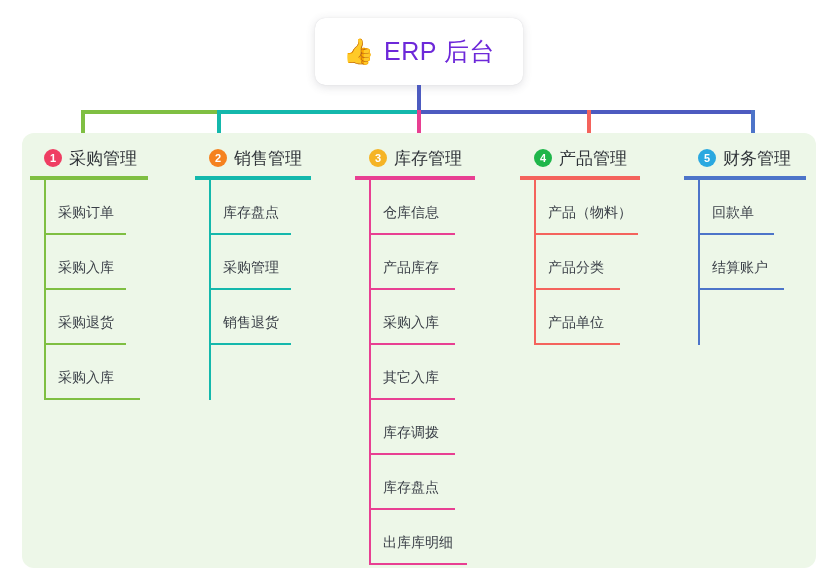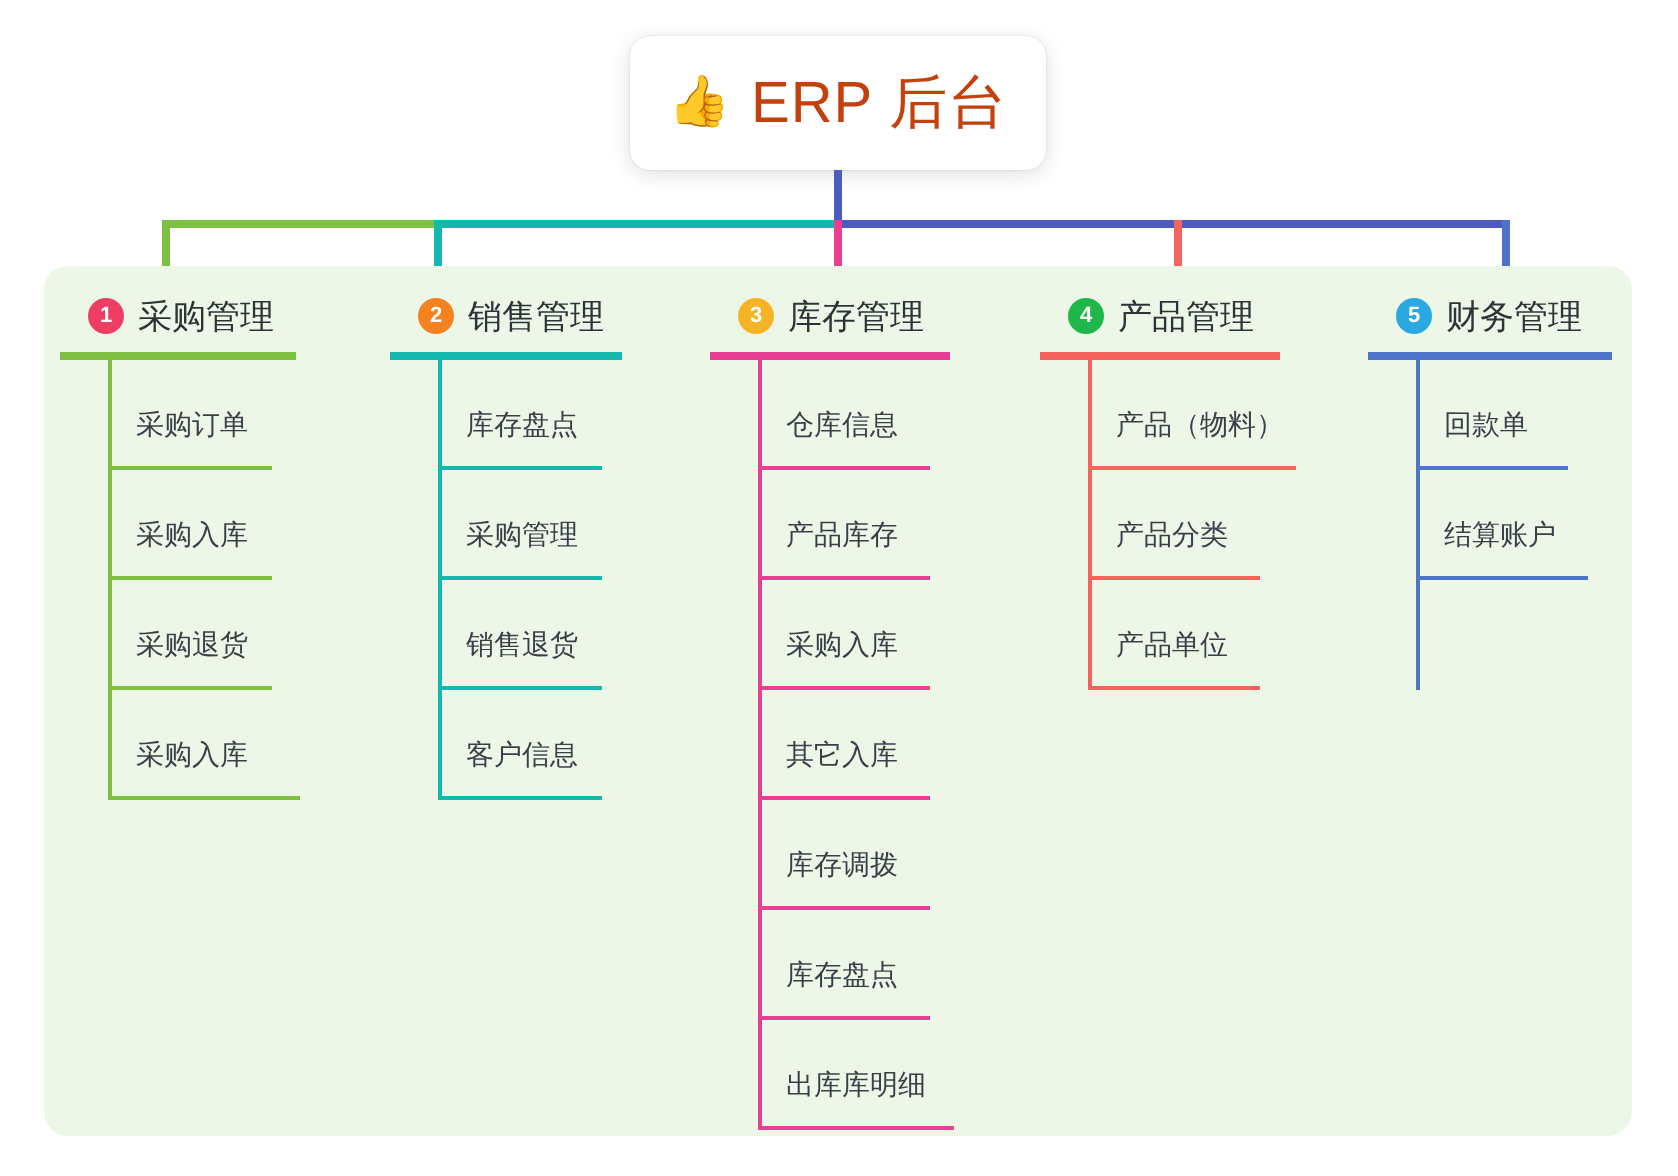--- a/index.html
+++ b/index.html
@@ -34,22 +34,22 @@
     align-items: center;
     justify-content: center;
     gap: 10px;
   }
   #root-emoji {
     font-size: 25px;
     line-height: 1;
     color: #f2b53a;
   }
   #root-title {
-    font-size: 29px;
-    color: #c2410c;
+    font-size: 25px;
+    color: #6d28d9;
     letter-spacing: 0.5px;
     white-space: nowrap;
   }
 
   
   .conn {
     position: absolute;
   }
   #trunk-vert {
     left: 417px;
@@ -119,21 +119,21 @@
     white-space: nowrap;
   }
   .head-rule {
     height: 4px;
     margin-top: 6px;
   }
 
   
   .items {
     position: relative;
-    margin-left: 24px;
+    margin-left: 14px;
     padding-top: 0;
   }
   .spine {
     position: absolute;
     left: 0;
     top: 0;
     width: 2px;
   }
   .leaf {
     position: relative;
@@ -224,24 +224,20 @@
           <div class="leaf-rule" style="background: rgb(20, 184, 172); width: 82px;"></div>
         </div>
         <div class="leaf">
           <span class="leaf-text">采购管理</span>
           <div class="leaf-rule" style="background: rgb(20, 184, 172); width: 82px;"></div>
         </div>
         <div class="leaf">
           <span class="leaf-text">销售退货</span>
           <div class="leaf-rule" style="background: rgb(20, 184, 172); width: 82px;"></div>
         </div>
-        <div class="leaf">
-          <span class="leaf-text">客户信息</span>
-          <div class="leaf-rule" style="background: rgb(20, 184, 172); width: 82px;"></div>
-        </div>
       </div>
   </div>
 
   <div class="column" id="col-3">
     <div class="col-head">
       <span class="badge" style="background: rgb(245, 180, 37);">3</span>
       <span class="col-title">库存管理</span>
     </div>
     <div class="head-rule" style="background: rgb(232, 63, 146); width: 120px;"></div>
     <div class="items">

